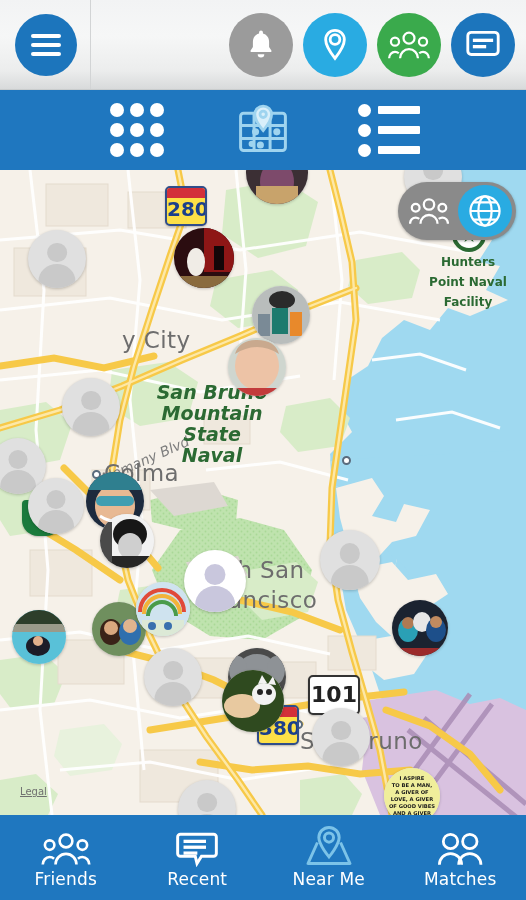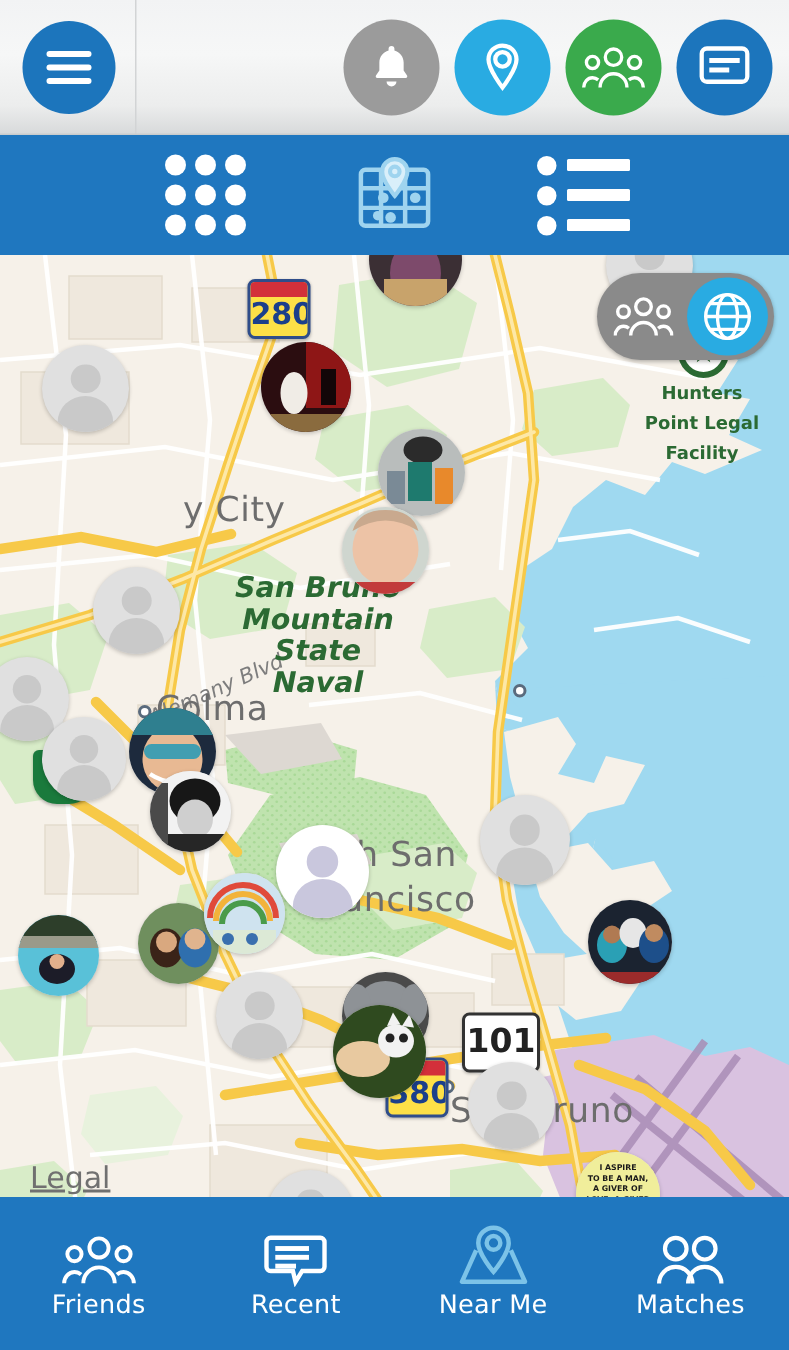--- a/index.html
+++ b/index.html
@@ -150,27 +150,27 @@
     position: absolute; right: 10px; top: 12px;
     height: 58px; border-radius: 29px; background: #8a8a8a;
     display: flex; align-items: center; padding: 0 4px; gap: 2px;
     box-shadow: 0 1px 3px rgba(0,0,0,.3);
   }
   .map-toggle .seg { width: 54px; height: 52px; display:flex; align-items:center; justify-content:center; border-radius:26px; }
   .map-toggle .seg.on { background: #29abe2; }
 
   .legal {
     position: absolute; left: 20px; bottom: 18px;
-    font-size: 20px; color: #707070; text-decoration: underline;
+    font-size: 10px; color: #707070; text-decoration: underline;
     font-family: "DejaVu Sans", sans-serif;
   }
 
   
   .bottomnav {
-    position: absolute; left: 0; bottom: 0; width: 526px; height: 102px;
+    position: absolute; left: 0; bottom: 0; width: 526px; height: 85px;
     background: #1f77bf; display: flex; align-items: stretch;
   }
   .bn-item {
     flex: 1; display: flex; flex-direction: column;
     align-items: center; justify-content: center; gap: 2px;
     color: #fff; cursor: pointer;
   }
   .bn-item .lbl {
     font-size: 17px; font-family: "DejaVu Sans", sans-serif; color: #fff;
     letter-spacing: .2px;
@@ -415,21 +415,21 @@
     <div class="maplabel city" style="left:228px; top:385px; line-height:30px;">
       <span>th San</span><br>
       <span>ancisco</span>
     </div>
 
     <div class="maplabel city" style="left:300px; top:558px;">San Bruno</div>
     <div class="city-dot" style="left:294px; top:550px;"></div>
 
     <div class="maplabel poi" style="left:414px; top:82px; width:108px;">
       <span>Hunters</span><br>
-      <span>Point Legal</span><br>
+      <span>Point Naval</span><br>
       <span>Facility</span>
     </div>
     <div class="poi-badge" style="left:452px; top:48px;">★</div>
 
     <div class="shield" style="left:142px; top:16px;">
       <div class="shield-i">
         <div class="red"></div>
         <div class="num">280</div>
       </div>
     </div>

